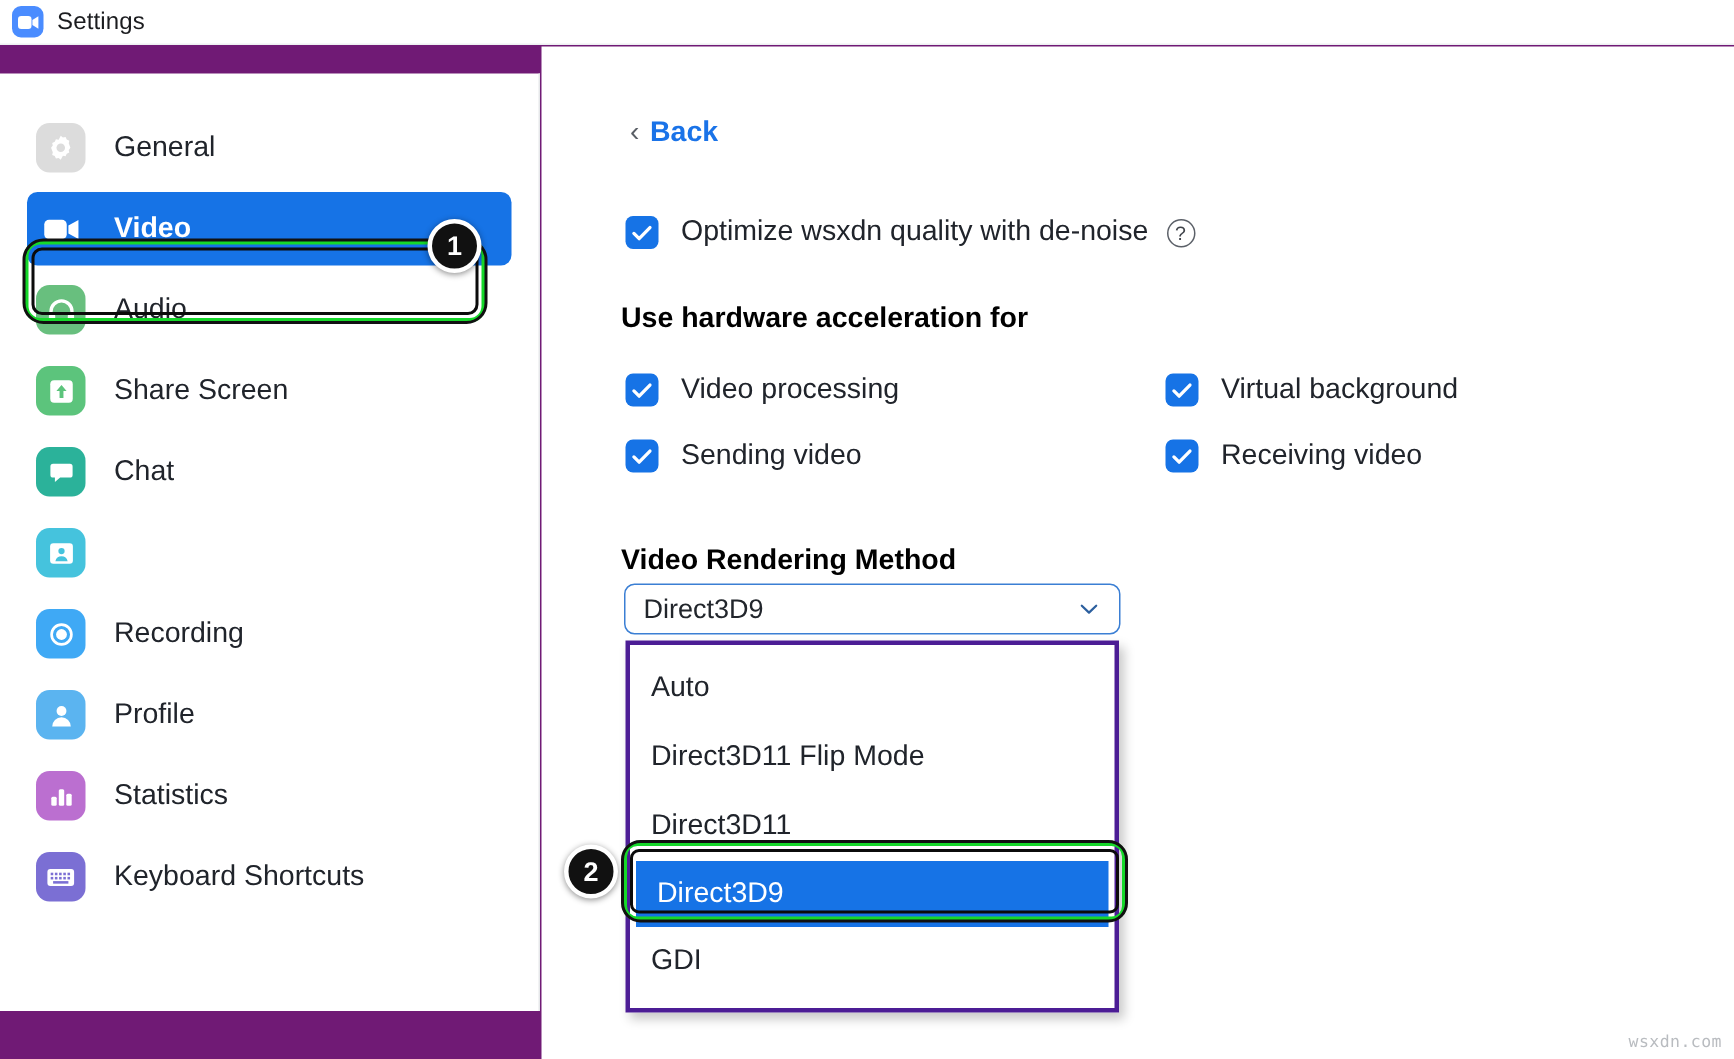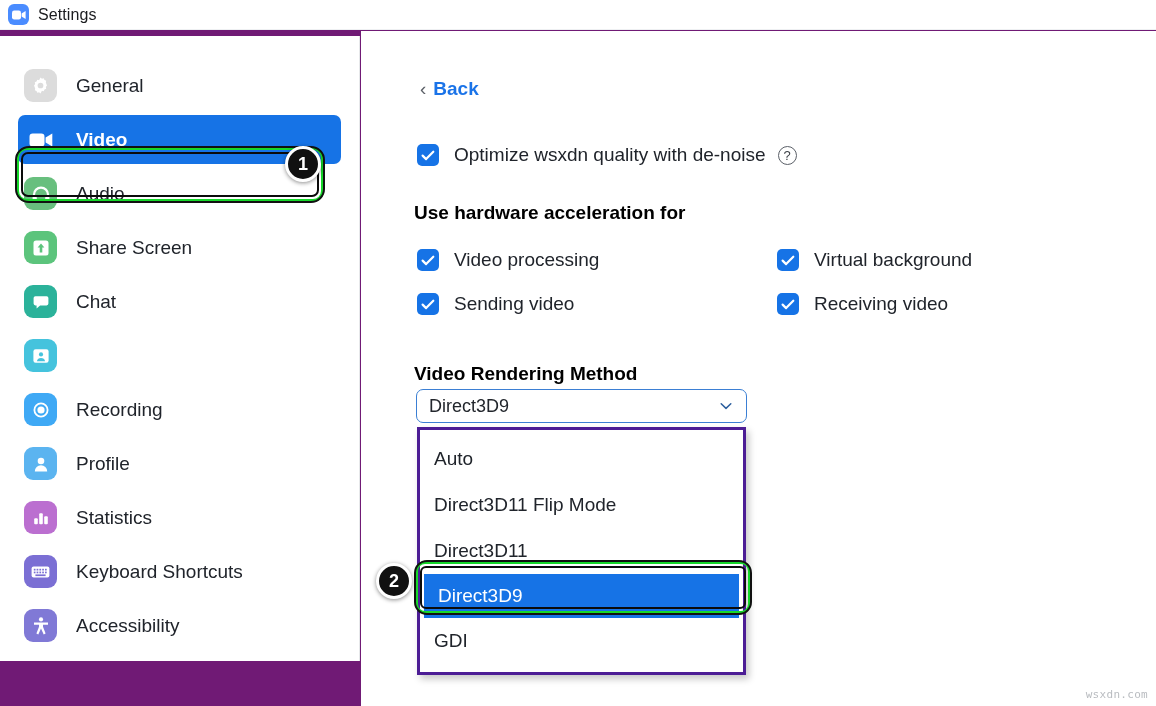--- a/index.html
+++ b/index.html
@@ -34,21 +34,21 @@
   .zoom-logo svg { display: block; }
   .titlebar-text {
     margin-left: 9px;
     font-size: 16px;
     color: #1b1c1f;
     letter-spacing: .1px;
   }
 
   
   .sidebar {
-    position: absolute; left: 0; top: 36px;
+    position: absolute; left: 0; top: 49px;
     width: 360px; height: 625px;
     background: #ffffff;
     border-right: 1px solid #e6e8ea;
     padding-top: 20px;
   }
   .nav-item {
     position: relative;
     height: 49px;
     margin: 5px 18px;
     display: flex; align-items: center;
@@ -396,29 +396,20 @@
             <rect x="9.4" y="7.6" width="1.7" height="1.7"></rect>
             <rect x="12.2" y="7.6" width="1.7" height="1.7"></rect>
             <rect x="15" y="7.6" width="1.7" height="1.7"></rect>
             <rect x="5.4" y="10.4" width="10.2" height="1.7"></rect>
           </g>
         </svg>
       </span>
       <span class="nav-label">Keyboard Shortcuts</span>
     </div>
 
-    <div class="nav-item">
-      <span class="nav-icon" style="background:#8079d6">
-        <svg width="18" height="20" viewBox="0 0 18 20">
-          <circle cx="9" cy="3.4" r="2.1" fill="#ffffff"></circle>
-          <path d="M2 6.6h14v2.1H11v2l2.6 6.9-1.9.8L9 12.6l-2.7 5.8-1.9-.8L7 10.7v-2H2z" fill="#ffffff"></path>
-        </svg>
-      </span>
-      <span class="nav-label">Accessibility</span>
-    </div>
 
     <div class="ring-nav"></div>
   </div>
 
   <div class="main">
 
     <div class="back-row">
       <span class="back-chev">‹</span>
       <span class="back-label">Back</span>
     </div>

